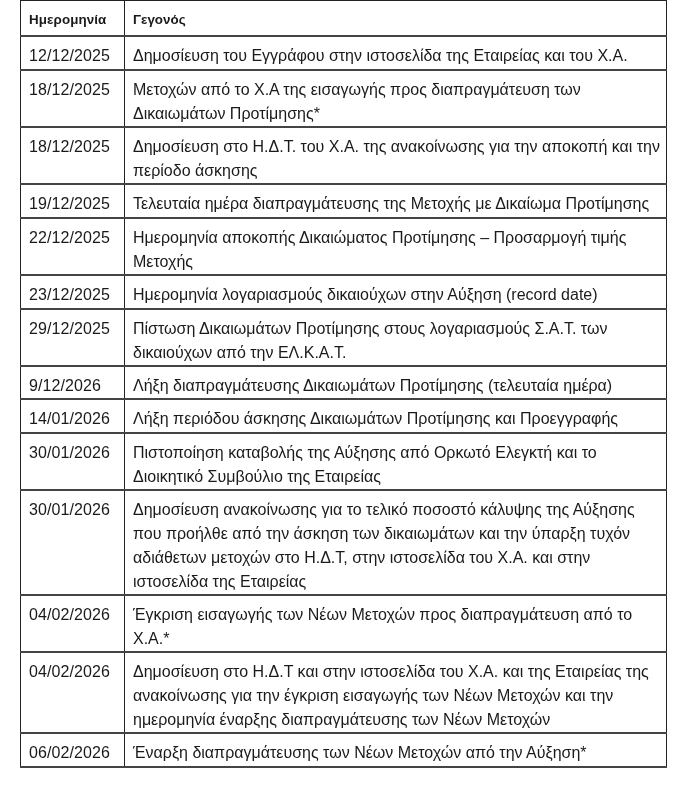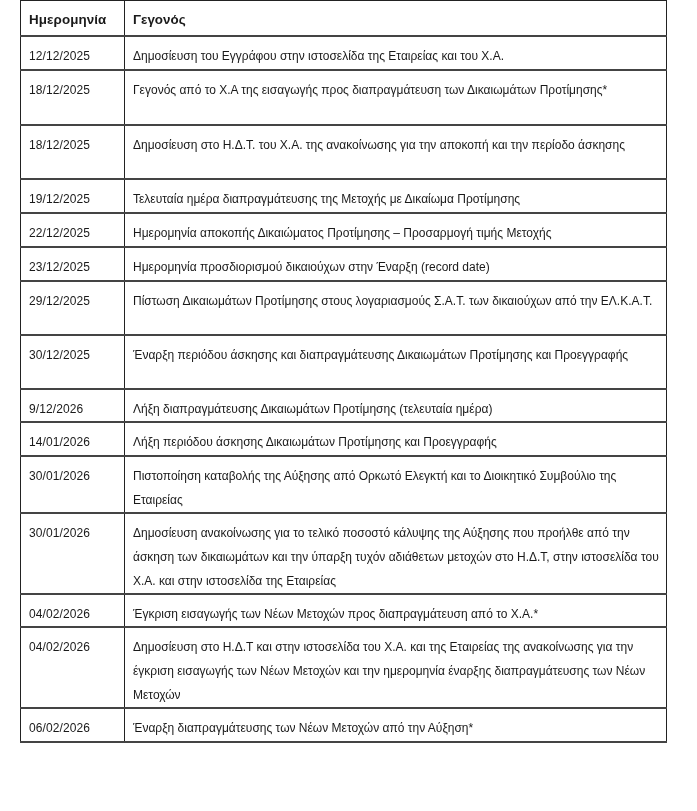--- a/index.html
+++ b/index.html
@@ -23,21 +23,21 @@
     }
     table.schedule {
       border-collapse: collapse;
       width: 647px;
       table-layout: fixed;
     }
     table.schedule td, table.schedule th {
       border: 1px solid #222;
       vertical-align: top;
       padding: 7px 6px 0 8px;
-      font-size: 12px;
+      font-size: 16px;
       line-height: 24px;
       text-align: left;
     }
     table.schedule tr td:first-child,
     table.schedule tr th:first-child {
       width: 89px;
       padding-left: 8px;
       letter-spacing: 0.1px;
     }
     table.schedule tr {
@@ -86,45 +86,41 @@
         <tr class="head-row">
       <th>Ημερομηνία</th>
       <th>Γεγονός</th>
     </tr>
     <tr class="r1">
       <td>12/12/2025</td>
       <td class="event-text">Δημοσίευση του Εγγράφου στην ιστοσελίδα της Εταιρείας και του Χ.Α.</td>
     </tr>
     <tr class="r2">
       <td>18/12/2025</td>
-      <td class="event-text">Γεγονός από το Χ.Α της εισαγωγής προς διαπραγμάτευση των Δικαιωμάτων Προτίμησης*</td>
+      <td class="event-text">Μετοχών από το Χ.Α της εισαγωγής προς διαπραγμάτευση των Δικαιωμάτων Προτίμησης*</td>
     </tr>
     <tr class="r3">
       <td>18/12/2025</td>
       <td class="event-text">Δημοσίευση στο Η.Δ.Τ. του Χ.Α. της ανακοίνωσης για την αποκοπή και την περίοδο άσκησης</td>
     </tr>
     <tr class="r4">
       <td>19/12/2025</td>
       <td class="event-text">Τελευταία ημέρα διαπραγμάτευσης της Μετοχής με Δικαίωμα Προτίμησης</td>
     </tr>
     <tr class="r5">
       <td>22/12/2025</td>
       <td class="event-text">Ημερομηνία αποκοπής Δικαιώματος Προτίμησης – Προσαρμογή τιμής Μετοχής</td>
     </tr>
     <tr class="r6">
       <td>23/12/2025</td>
-      <td class="event-text">Ημερομηνία προσδιορισμού δικαιούχων στην Έναρξη (record date)</td>
+      <td class="event-text">Ημερομηνία λογαριασμούς δικαιούχων στην Αύξηση (record date)</td>
     </tr>
     <tr class="r7">
       <td>29/12/2025</td>
       <td class="event-text">Πίστωση Δικαιωμάτων Προτίμησης στους λογαριασμούς Σ.Α.Τ. των δικαιούχων από την ΕΛ.Κ.Α.Τ.</td>
-    </tr>
-    <tr class="r8">
-      <td>30/12/2025</td>
-      <td class="event-text">Έναρξη περιόδου άσκησης και διαπραγμάτευσης Δικαιωμάτων Προτίμησης και Προεγγραφής</td>
     </tr>
     <tr class="r9">
       <td>9/12/2026</td>
       <td class="event-text">Λήξη διαπραγμάτευσης Δικαιωμάτων Προτίμησης (τελευταία ημέρα)</td>
     </tr>
     <tr class="r10">
       <td>14/01/2026</td>
       <td class="event-text">Λήξη περιόδου άσκησης Δικαιωμάτων Προτίμησης και Προεγγραφής</td>
     </tr>
     <tr class="r12">

